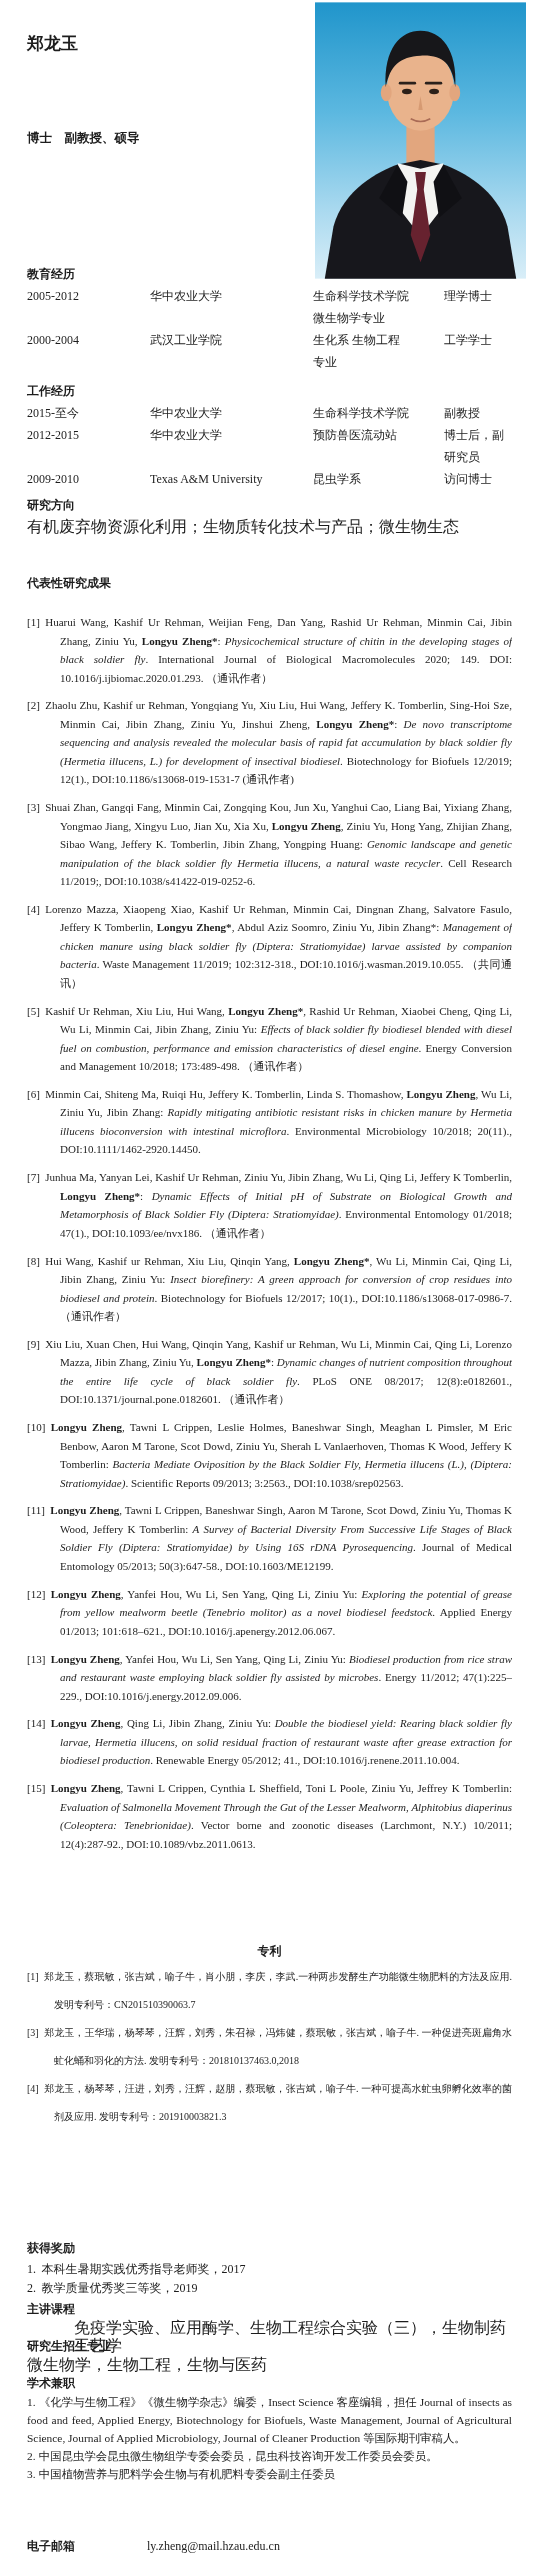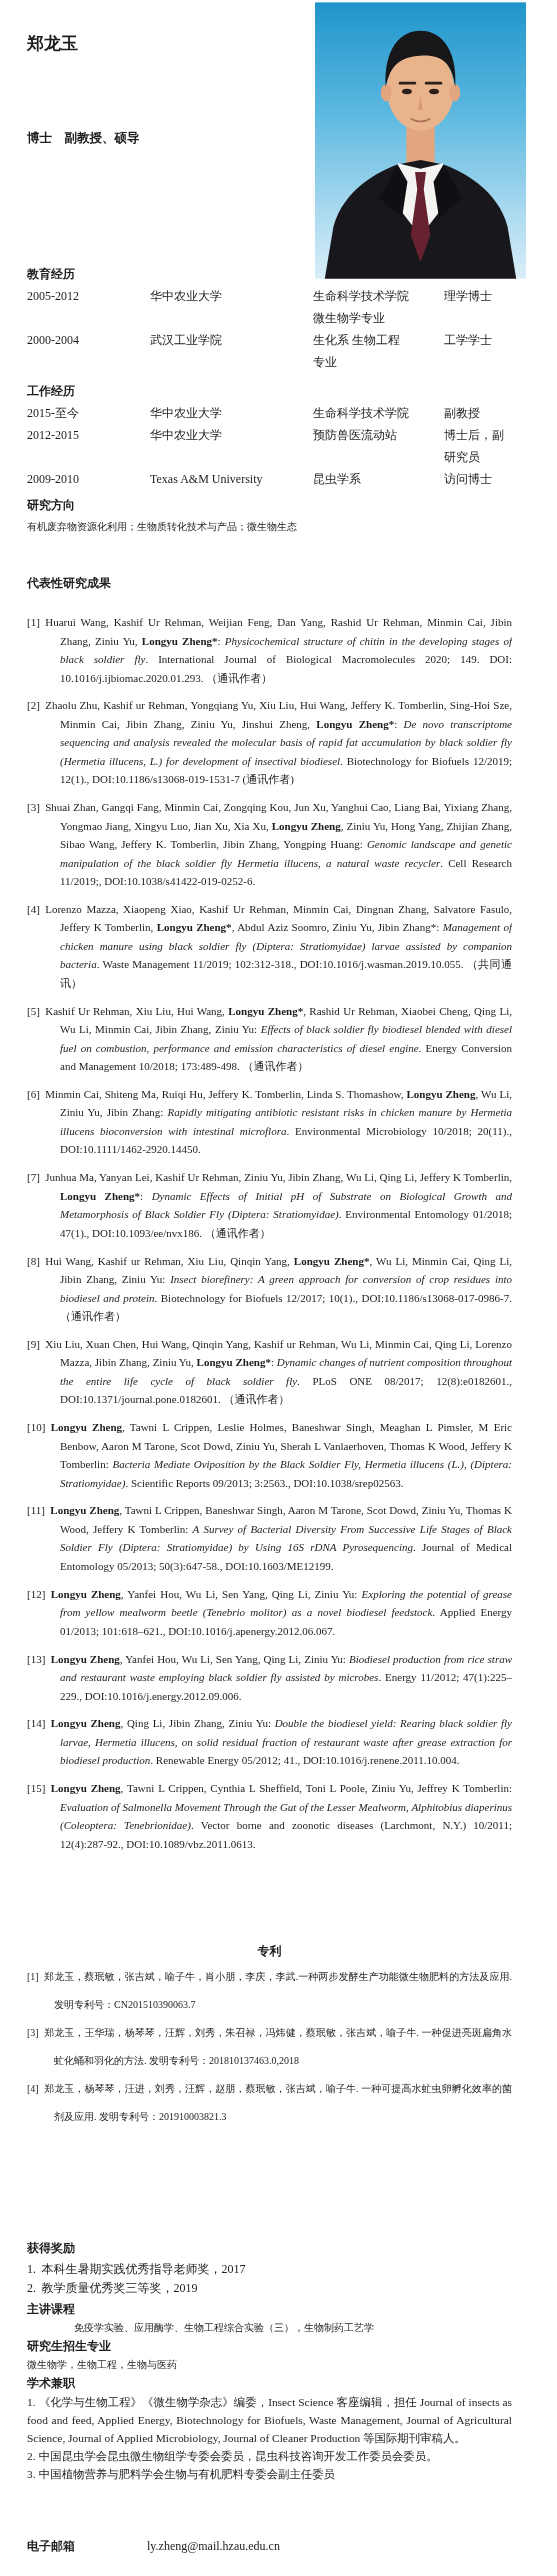--- a/index.html
+++ b/index.html
@@ -8,21 +8,21 @@
     font-family:"Liberation Serif","DejaVu Serif",serif;color:#1d1d1d;
     -webkit-font-smoothing:antialiased;
   }
   .abs{position:absolute;}
   .sec{position:absolute;left:27px;width:485px;}
   .h{font-weight:bold;font-size:12px;line-height:21px;}
   .name{font-size:17px;font-weight:bold;line-height:19.6px;}
   .title-line{font-size:12.5px;font-weight:bold;line-height:16.3px;}
   .tbl{display:grid;grid-template-columns:123px 163px 131px 1fr;font-size:12px;line-height:22px;column-gap:0;}
   .cell span{display:block;}
-  .body-text{font-size:10px;line-height:21px;}
+  .body-text{font-size:16px;line-height:21px;}
   .pub{font-size:11px;line-height:18.5px;text-align:justify;padding-left:33px;text-indent:-33px;margin:0 0 9.3px 0;}
   .pub .mk{padding-right:5.4px;}
   .pat{font-size:10px;line-height:28px;text-align:justify;padding-left:27px;text-indent:-27px;margin:0;}
   .pat .mk{padding-right:5.4px;}
   .num-item{font-size:12px;line-height:19.6px;}
   .num-item .mk{padding-right:5.4px;}
   .academic-item{font-size:11.4px;line-height:18px;text-align:justify;}
   .academic-item .mk{padding-right:3.3px;}
   .contact-row{display:grid;grid-template-columns:120px 1fr;font-size:12px;line-height:19px;}
   .contact-row .lbl{font-weight:bold;}

